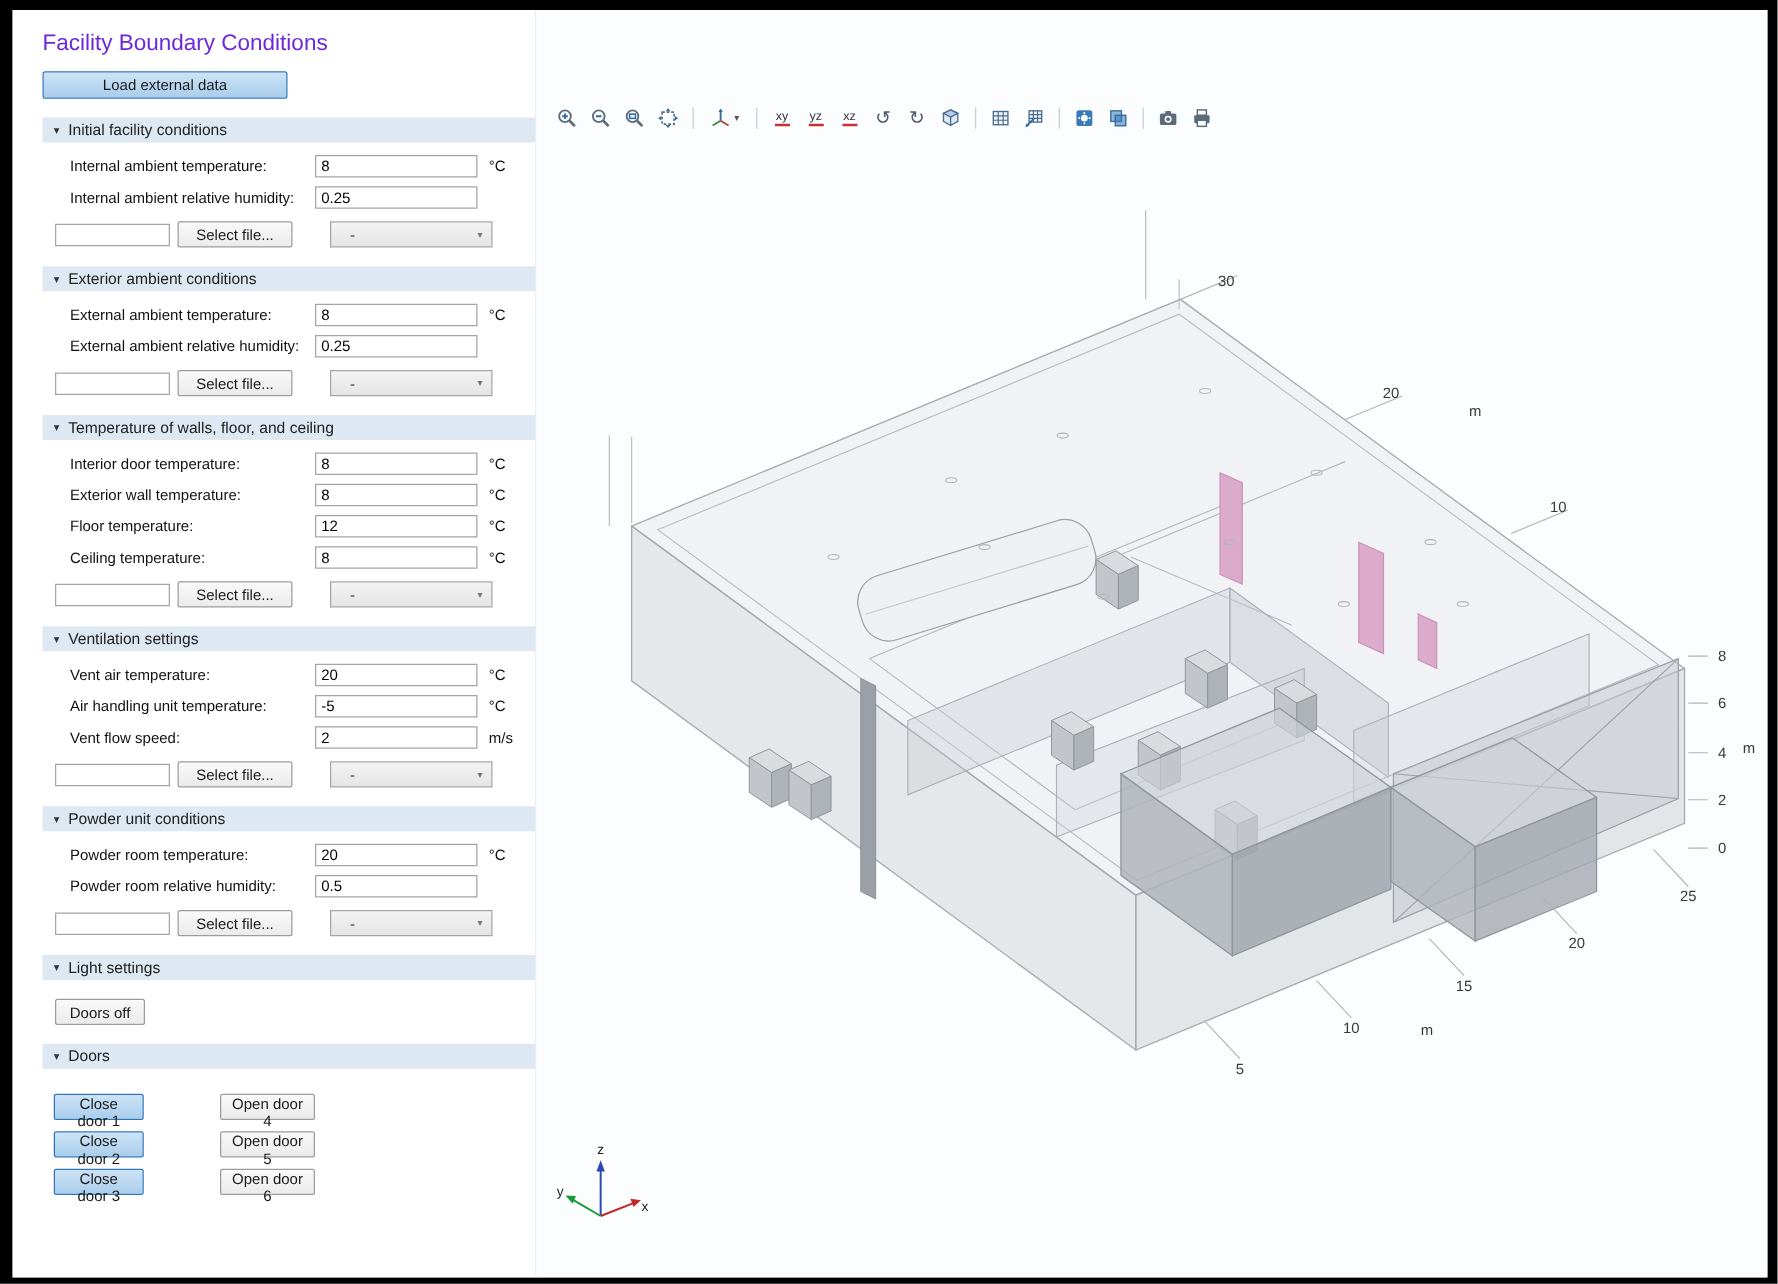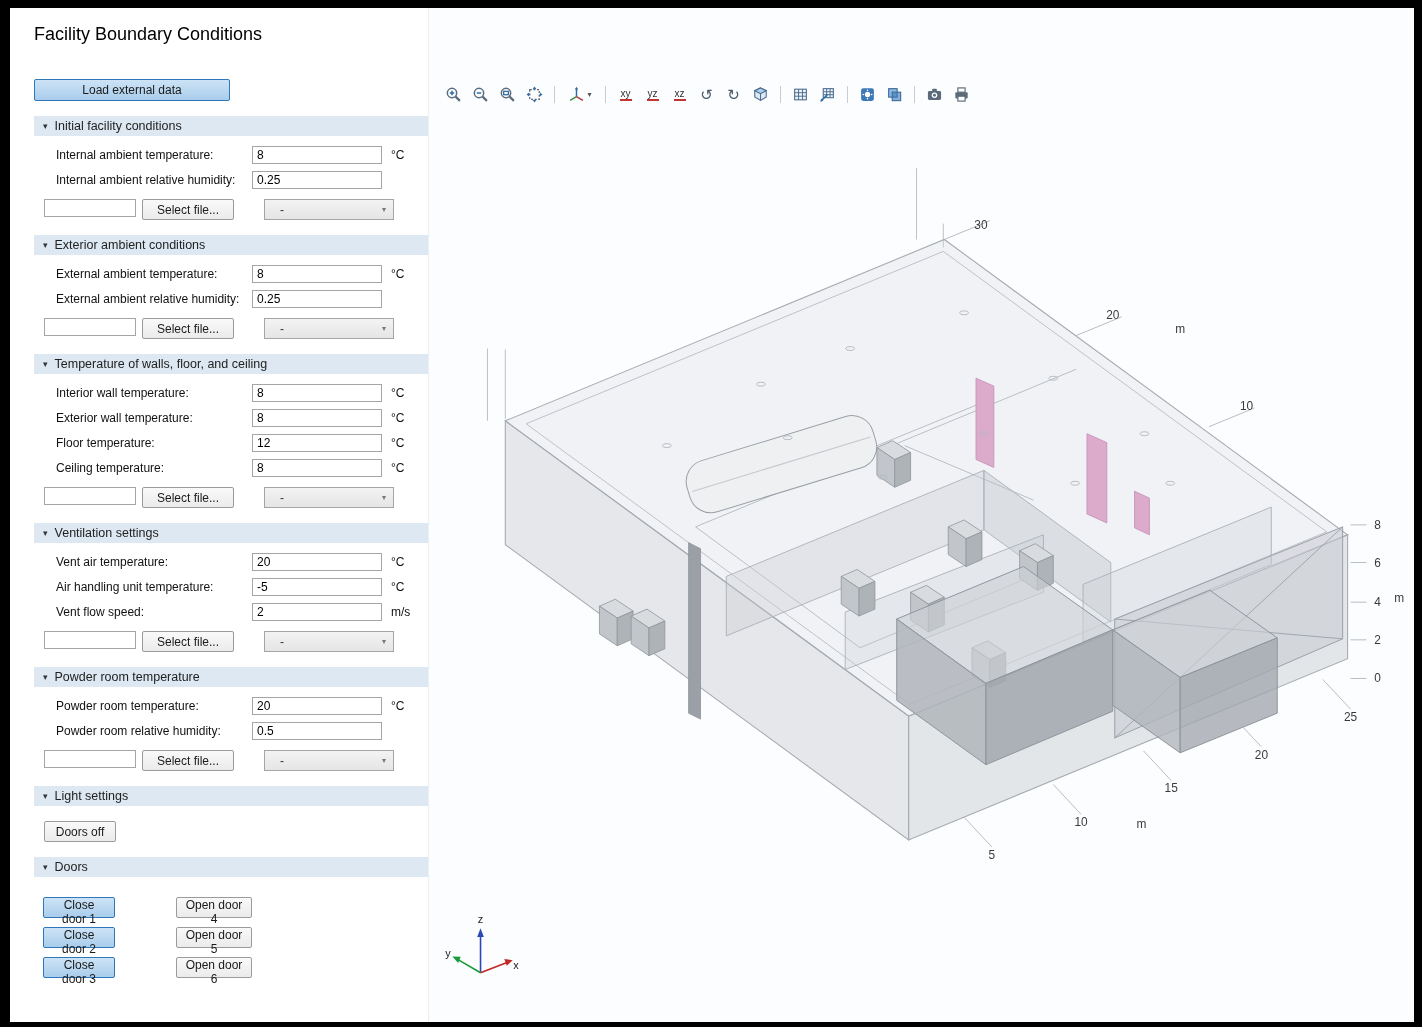--- a/index.html
+++ b/index.html
@@ -11,50 +11,50 @@
     position:relative;
     overflow:hidden;
   }
   .app {
     position:absolute; top:8px; left:10px; width:1404px; height:1014px;
     background:#fff; display:flex; overflow:hidden;
   }
 
   
   .settings { flex:0 0 418px; width:418px; padding-left:24px; background:#fff; overflow:hidden; }
-  .page-title { font-size:18px; font-weight:400; color:#000000; margin:16px 0 12px 0; }
+  .page-title { font-size:18px; font-weight:400; color:#6d28d9; margin:16px 0 12px 0; }
   button { font-family:inherit; cursor:pointer; }
   .btn {
     font-size:12px; color:#1a1a1a; height:21px;
     border:1px solid #9b9b9b; border-radius:2px;
     background:linear-gradient(#f9f9f9,#ebebeb);
     padding:0 8px;
   }
   .btn.primary {
     background:linear-gradient(#cde3f6,#a9cdec);
     border:1px solid #2e77ba;
   }
-  .load-btn { width:196px; height:22px;margin-top:22px; }
+  .load-btn { width:196px; height:22px; }
   .section-header {
     height:20px; background:#dde8f2; display:flex; align-items:center;
     padding-left:9px; margin:15px 0 10px 0; color:#222;
     font-size:12.5px;
   }
   .tri { font-size:9px; color:#333; margin-right:7px; }
   .field-row {
     display:grid; grid-template-columns:1fr 130px 34px; align-items:center;
     margin:7px 12px; padding-left:10px; font-size:12px; color:#111;
   }
   .field-row.narrow { grid-template-columns:1fr 97px 67px; }
   .field-input {
     height:18px; border:1px solid #a5a5a5; font-size:12px; padding:0 4px;
     font-family:inherit; width:100%; background:#fff;
   }
   .unit { padding-left:9px; font-size:12px; color:#111; }
-  .file-row { display:flex; margin:10px 0 2px 0; padding-left:10px; }
+  .file-row { display:flex; align-items:center; margin:10px 0 2px 0; padding-left:10px; }
   .file-input { width:92px; height:18px; border:1px solid #a5a5a5; margin-right:6px; font-size:12px; padding:0 4px; }
   .select-btn { width:92px; }
   .dropdown {
     margin-left:auto; margin-right:34px; width:130px; height:21px;
     border:1px solid #a5a5a5; background:linear-gradient(#f3f3f3,#e5e5e5);
     display:flex; align-items:center; padding:0 7px 0 15px; font-size:12px; color:#333;
   }
   .dd-arrow { margin-left:auto; font-size:8px; color:#777; }
   .switch-btn { width:72px; margin:5px 0 0 10px; }
   .doors-grid {
@@ -139,21 +139,21 @@
         <span class="dd-arrow">▾</span>
       </div>
     </div>
 
     
     <div class="section-header">
       <span class="tri">▾</span>
       <span>Temperature of walls, floor, and ceiling</span>
     </div>
     <div class="field-row">
-      <span>Interior wall temperature:</span>
+      <span>Interior door temperature:</span>
       <input class="field-input" value="8" style="">
       <span class="unit">°C</span>
     </div>
     <div class="field-row">
       <span>Exterior wall temperature:</span>
       <input class="field-input" value="8" style="">
       <span class="unit">°C</span>
     </div>
     <div class="field-row">
       <span>Floor temperature:</span>
@@ -199,21 +199,21 @@
       <button class="btn select-btn">Select file...</button>
       <div class="dropdown">
         <span>-</span>
         <span class="dd-arrow">▾</span>
       </div>
     </div>
 
     
     <div class="section-header">
       <span class="tri">▾</span>
-      <span>Powder room temperature</span>
+      <span>Powder unit conditions</span>
     </div>
     <div class="field-row">
       <span>Powder room temperature:</span>
       <input class="field-input" value="20" style="">
       <span class="unit">°C</span>
     </div>
     <div class="field-row">
       <span>Powder room relative humidity:</span>
       <input class="field-input" value="0.5" style="">
       <span class="unit"></span>

